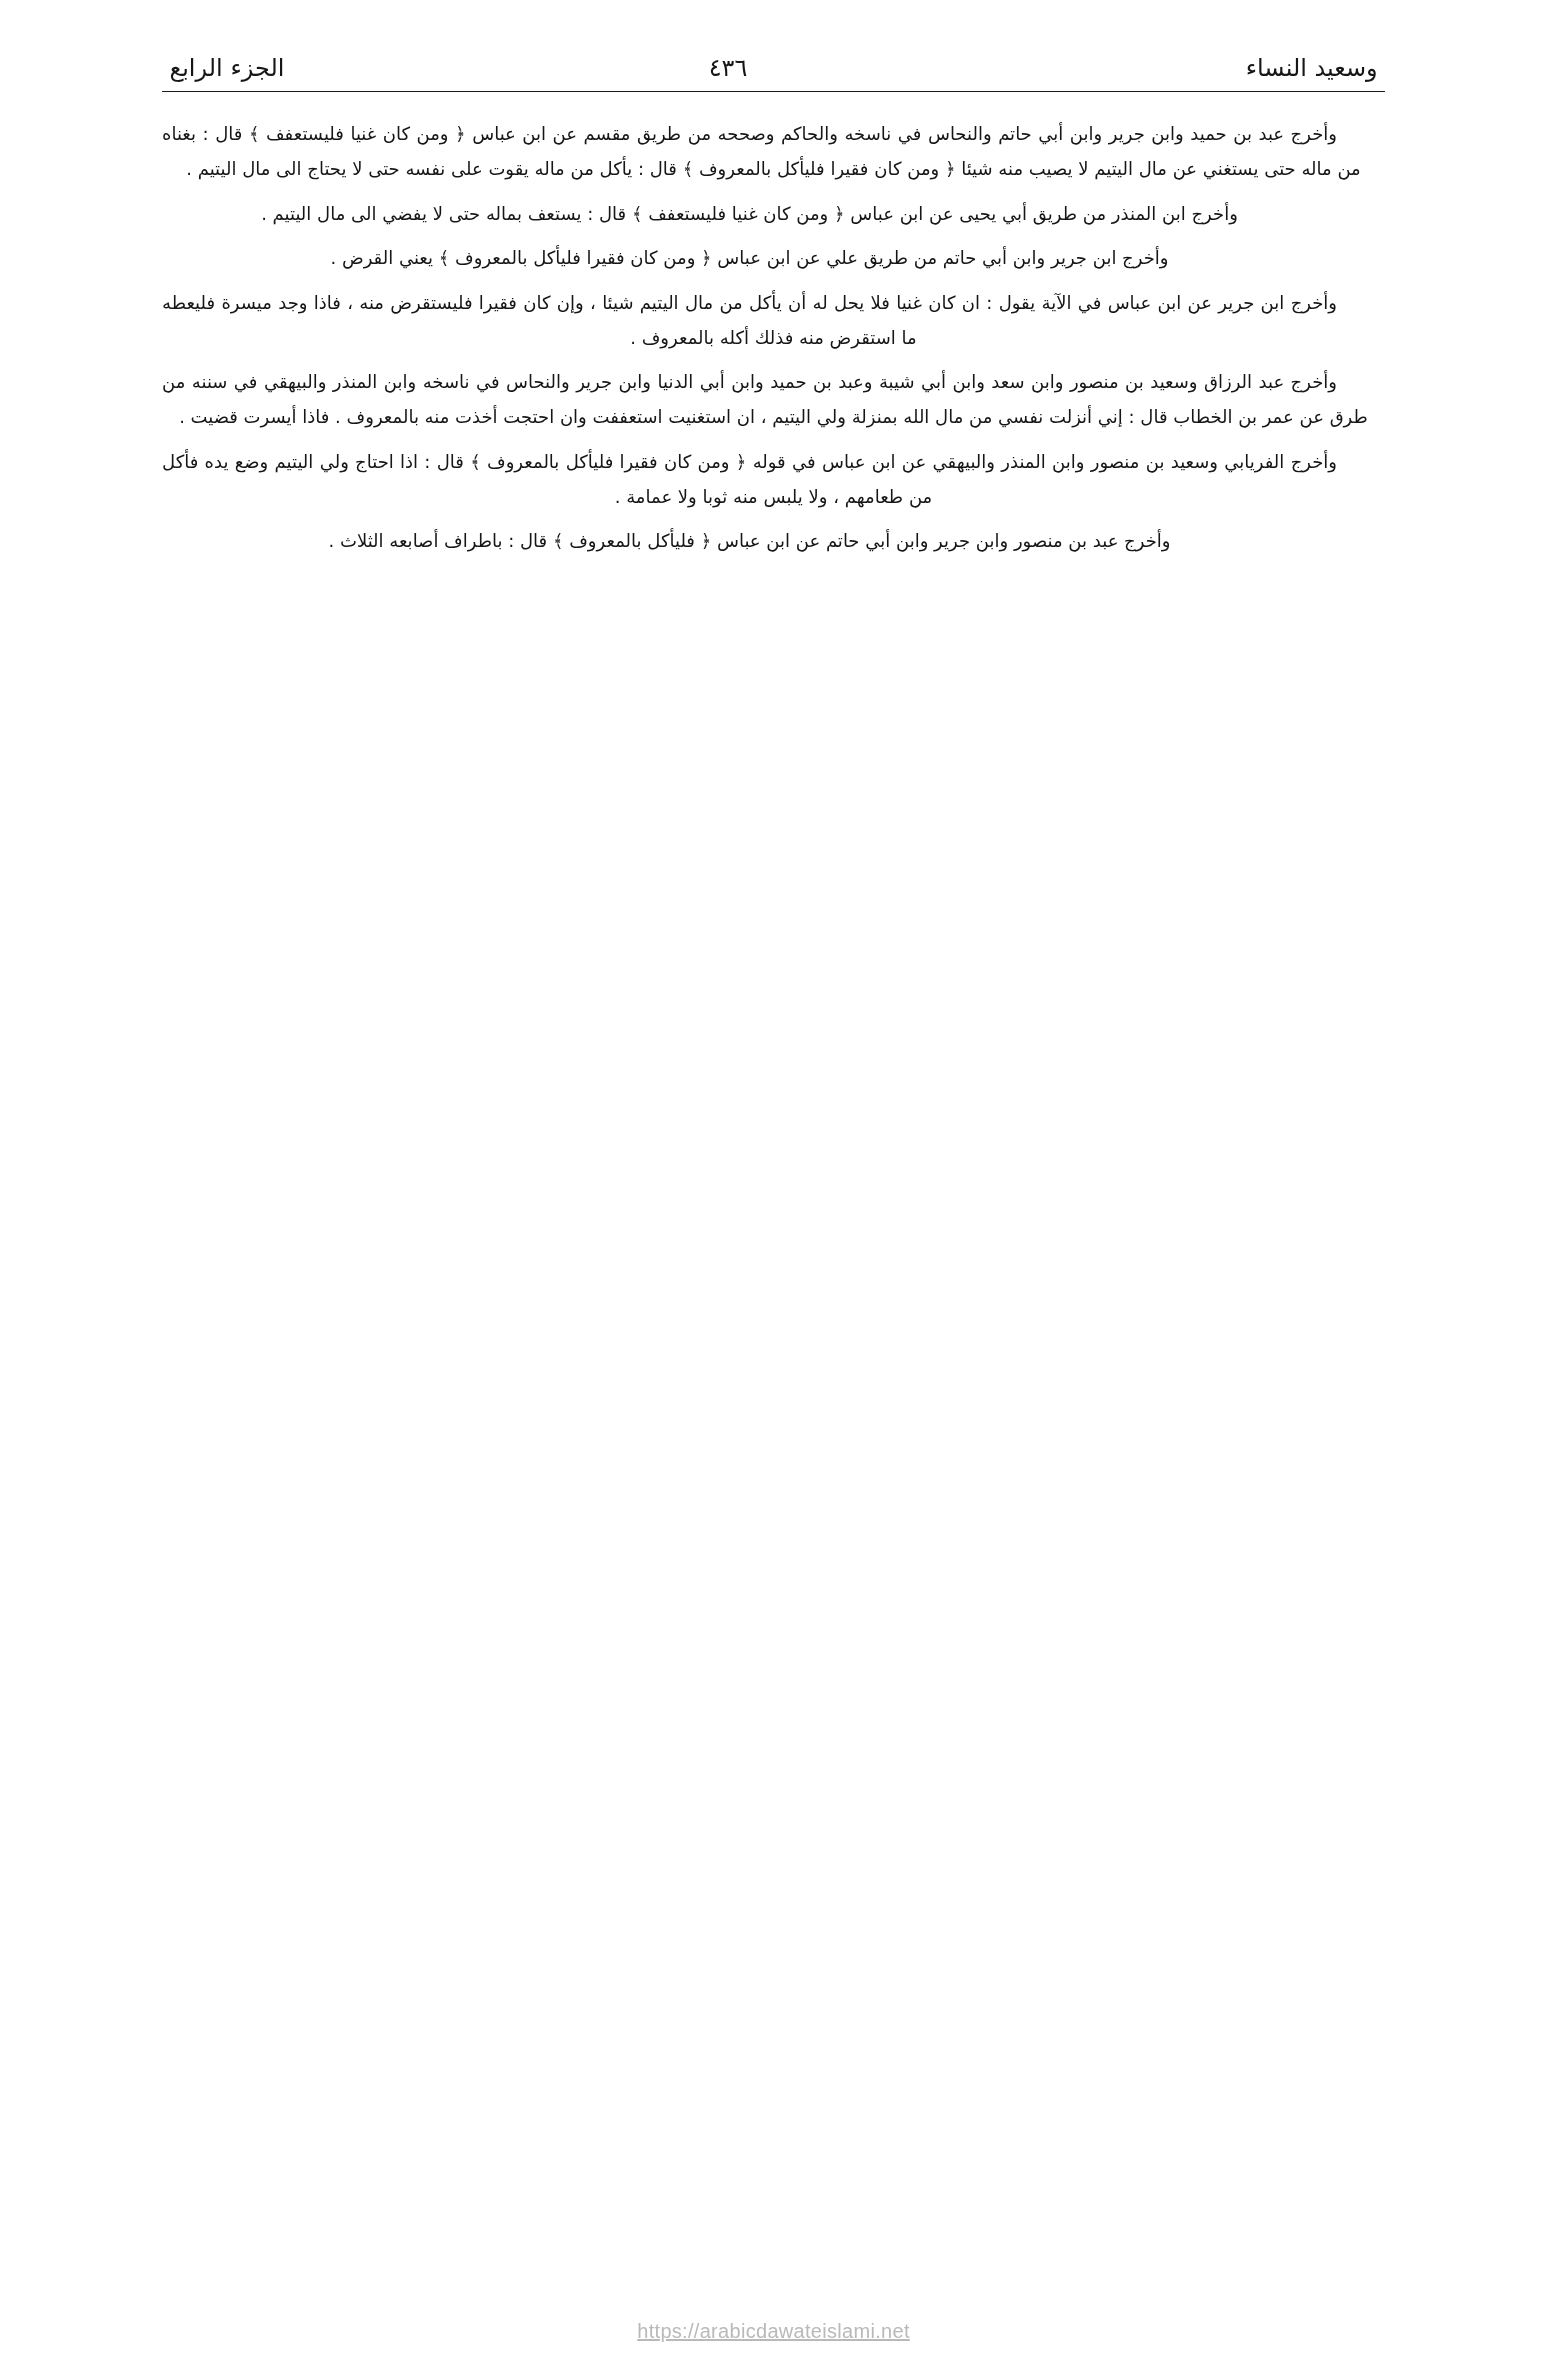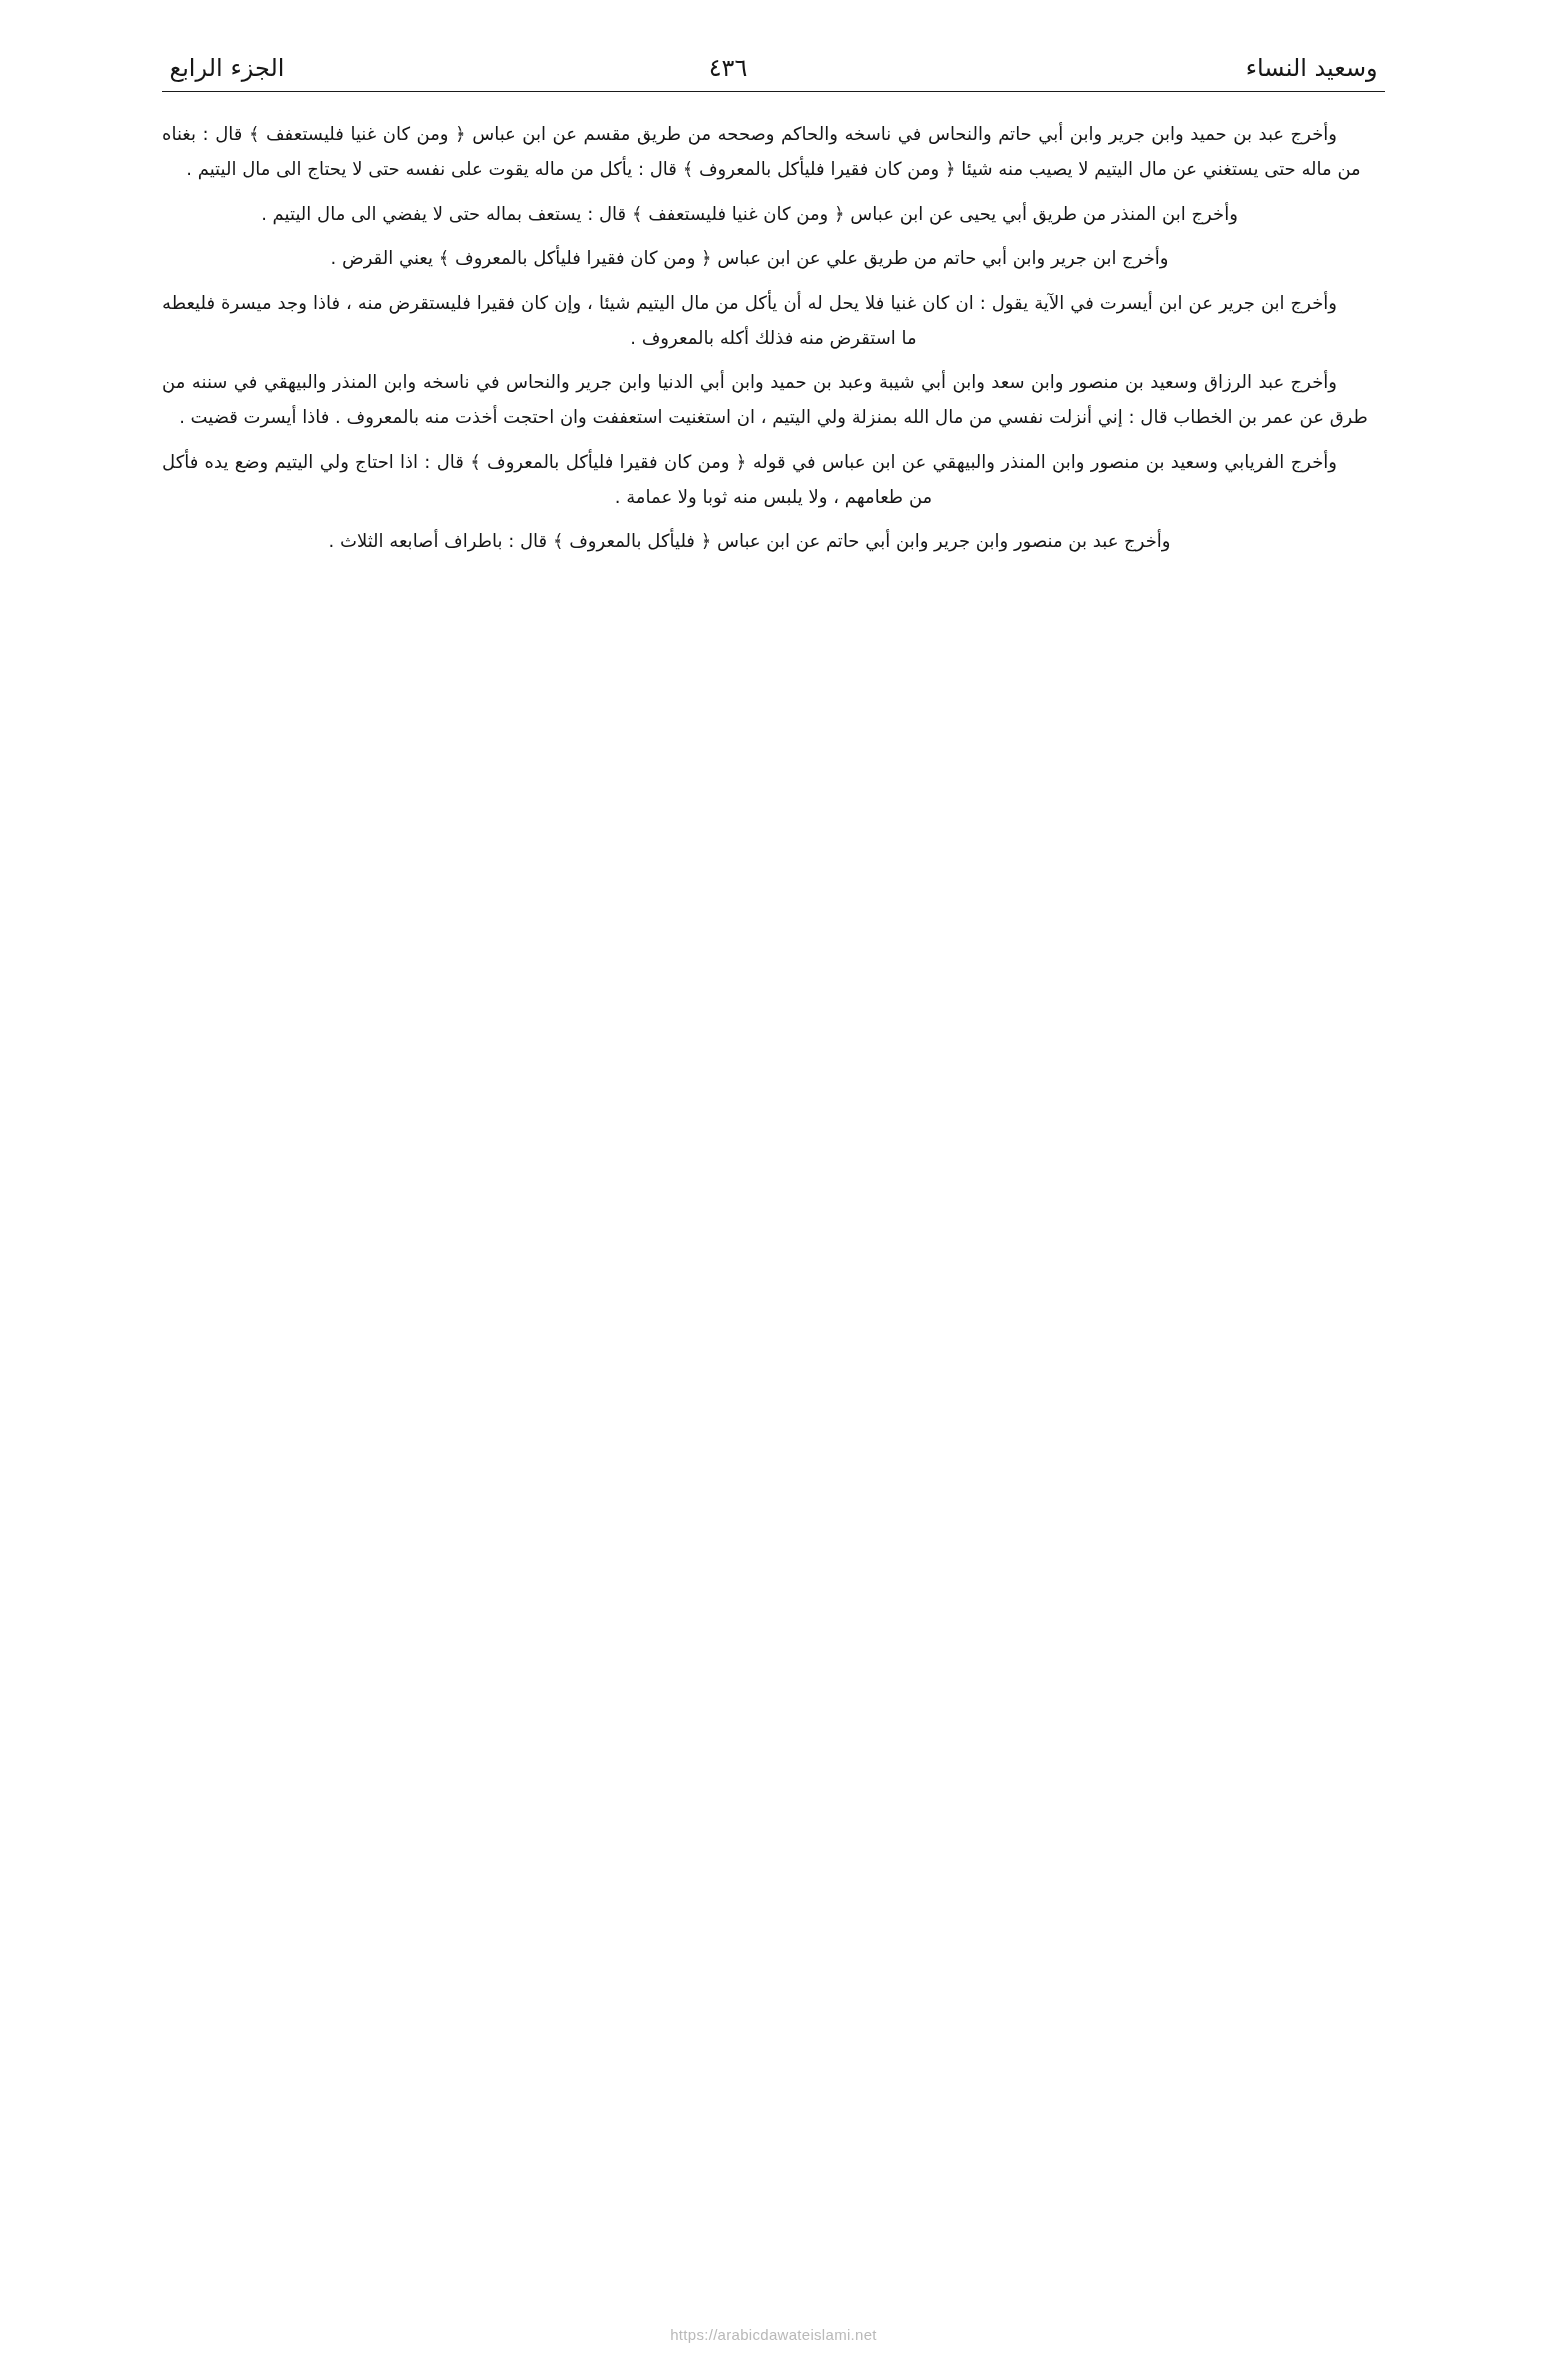--- a/index.html
+++ b/index.html
@@ -68,43 +68,44 @@
   }
   
   .watermark {
     position: absolute;
     bottom: 33px;
     left: 0;
     right: 0;
     text-align: center;
     direction: ltr;
     font-family: "Liberation Sans", sans-serif;
-    font-size: 15px;
+    font-size: 20px;
     color: #b9b9b9;
     letter-spacing: 0.3px;
+    text-decoration: underline;
   }
 </style>
 </head>
 <body>
 
 <div class="page">
 
   <div class="header">
     <span class="surah">وسعيد النساء</span>
     <span class="pageno">٤٣٦</span>
     <span class="juz">الجزء الرابع</span>
   </div>
 
   <div class="rule"></div>
 
   <div class="content">
     <p class="para">وأخرج عبد بن حميد وابن جرير وابن أبي حاتم والنحاس في ناسخه والحاكم وصححه من طريق مقسم عن ابن عباس ﴿ ومن كان غنيا فليستعفف ﴾ قال : بغناه من ماله حتى يستغني عن مال اليتيم لا يصيب منه شيئا ﴿ ومن كان فقيرا فليأكل بالمعروف ﴾ قال : يأكل من ماله يقوت على نفسه حتى لا يحتاج الى مال اليتيم .</p>
     <p class="para">وأخرج ابن المنذر من طريق أبي يحيى عن ابن عباس ﴿ ومن كان غنيا فليستعفف ﴾ قال : يستعف بماله حتى لا يفضي الى مال اليتيم .</p>
     <p class="para">وأخرج ابن جرير وابن أبي حاتم من طريق علي عن ابن عباس ﴿ ومن كان فقيرا فليأكل بالمعروف ﴾ يعني القرض .</p>
-    <p class="para">وأخرج ابن جرير عن ابن أيسرت في الآية يقول : ان كان غنيا فلا يحل له أن يأكل من مال اليتيم شيئا ، وإن كان فقيرا فليستقرض منه ، فاذا وجد ميسرة فليعطه ما استقرض منه فذلك أكله بالمعروف .</p>
+    <p class="para">وأخرج ابن جرير عن ابن عباس في الآية يقول : ان كان غنيا فلا يحل له أن يأكل من مال اليتيم شيئا ، وإن كان فقيرا فليستقرض منه ، فاذا وجد ميسرة فليعطه ما استقرض منه فذلك أكله بالمعروف .</p>
     <p class="para">وأخرج عبد الرزاق وسعيد بن منصور وابن سعد وابن أبي شيبة وعبد بن حميد وابن أبي الدنيا وابن جرير والنحاس في ناسخه وابن المنذر والبيهقي في سننه من طرق عن عمر بن الخطاب قال : إني أنزلت نفسي من مال الله بمنزلة ولي اليتيم ، ان استغنيت استعففت وان احتجت أخذت منه بالمعروف . فاذا أيسرت قضيت .</p>
     <p class="para">وأخرج الفريابي وسعيد بن منصور وابن المنذر والبيهقي عن ابن عباس في قوله ﴿ ومن كان فقيرا فليأكل بالمعروف ﴾ قال : اذا احتاج ولي اليتيم وضع يده فأكل من طعامهم ، ولا يلبس منه ثوبا ولا عمامة .</p>
     <p class="para">وأخرج عبد بن منصور وابن جرير وابن أبي حاتم عن ابن عباس ﴿ فليأكل بالمعروف ﴾ قال : باطراف أصابعه الثلاث .</p>
   </div>
 
   <div class="watermark">https://arabicdawateislami.net</div>
 
 </div>
 
 

